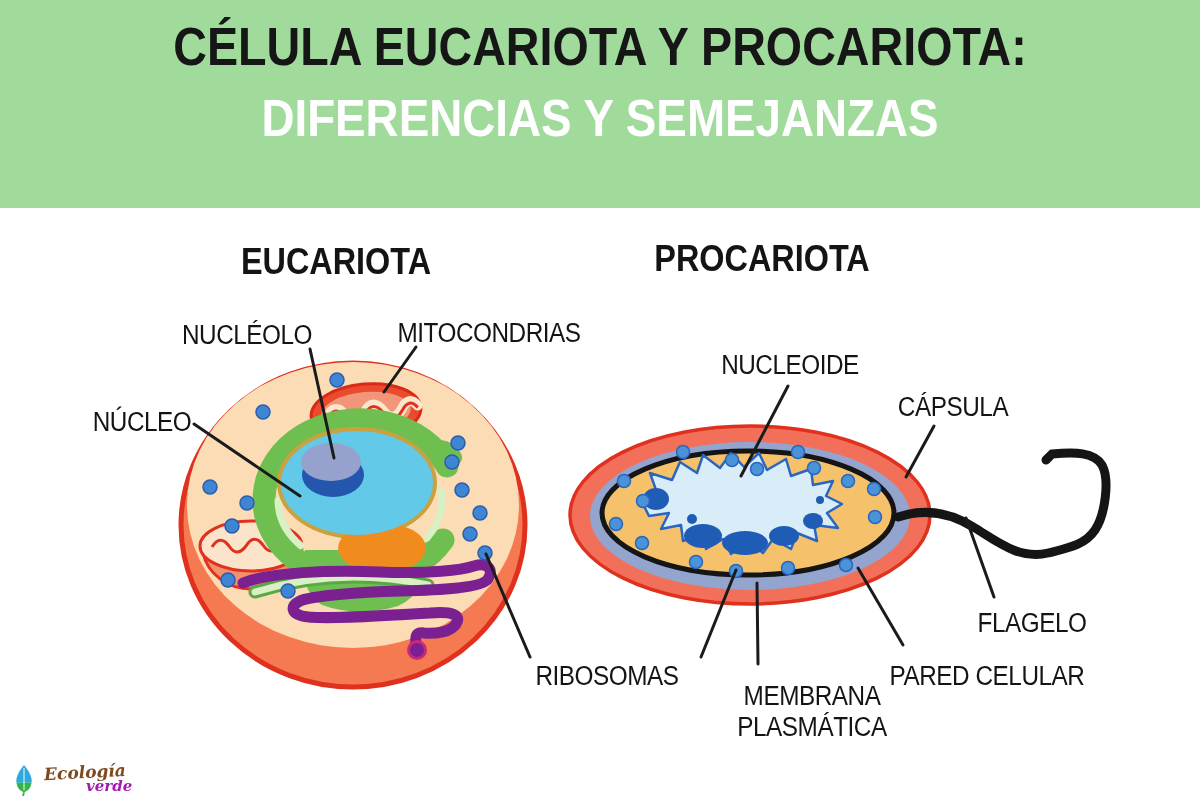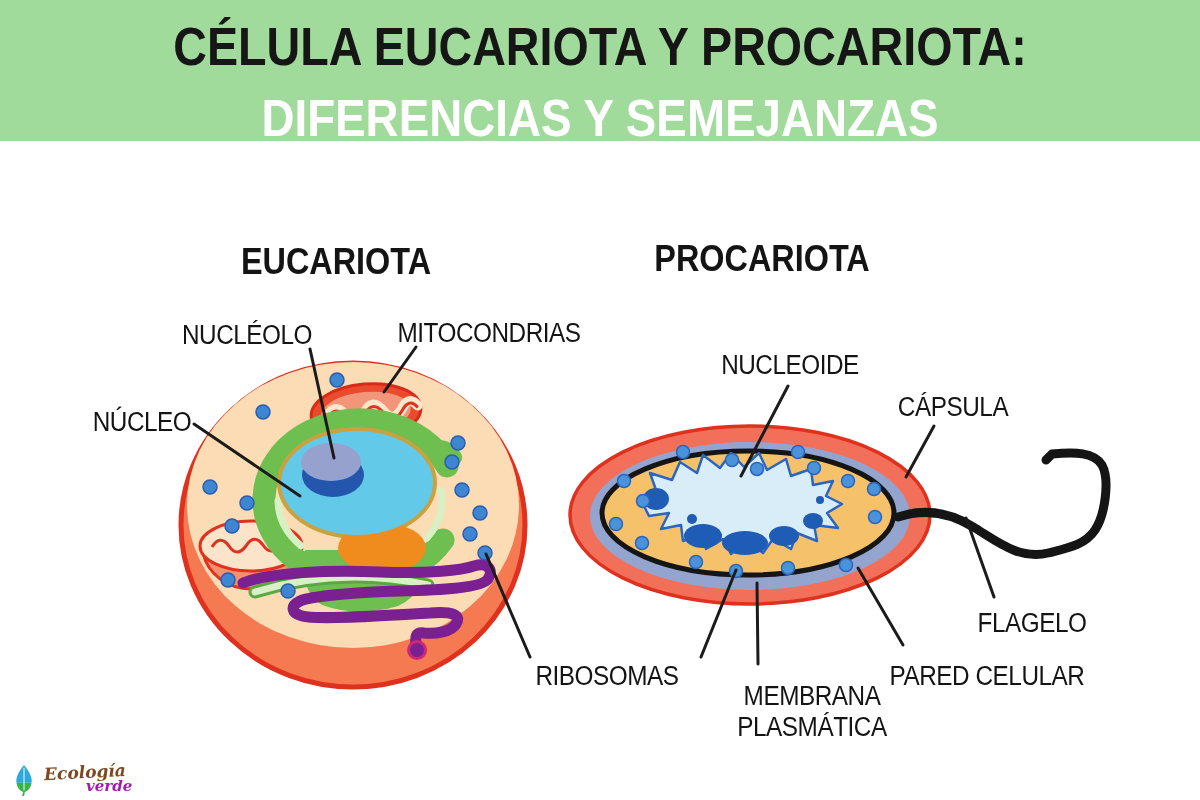--- a/index.html
+++ b/index.html
@@ -1,19 +1,19 @@
 <!DOCTYPE html>
 <html><head>
 <meta charset="utf-8">
 <style>
   html,body{margin:0;padding:0;background:#fff;font-family:"Liberation Sans",sans-serif;}
   .stage{position:relative;width:1200px;height:800px;overflow:hidden;background:#ffffff;}
 
   
-  .banner{position:absolute;left:0;top:0;width:1200px;height:141px;background:#a0db9b;}
+  .banner{position:absolute;left:0;top:0;width:1200px;height:208px;background:#a0db9b;}
   .banner-title{position:absolute;left:0;right:0;top:16px;text-align:center;
     font-size:53px;font-weight:bold;letter-spacing:0;color:#161616;
     transform:scaleX(0.88);white-space:nowrap;}
   .banner-sub{position:absolute;left:0;right:0;top:88px;text-align:center;
     font-size:52px;font-weight:bold;color:#ffffff;transform:scaleX(0.88);white-space:nowrap;}
 
   
   .heading{position:absolute;width:300px;margin-left:-150px;text-align:center;
     font-size:36px;font-weight:bold;color:#141414;transform:scaleX(0.9);white-space:nowrap;}
   .heading.euc{left:336px;top:241px;}

